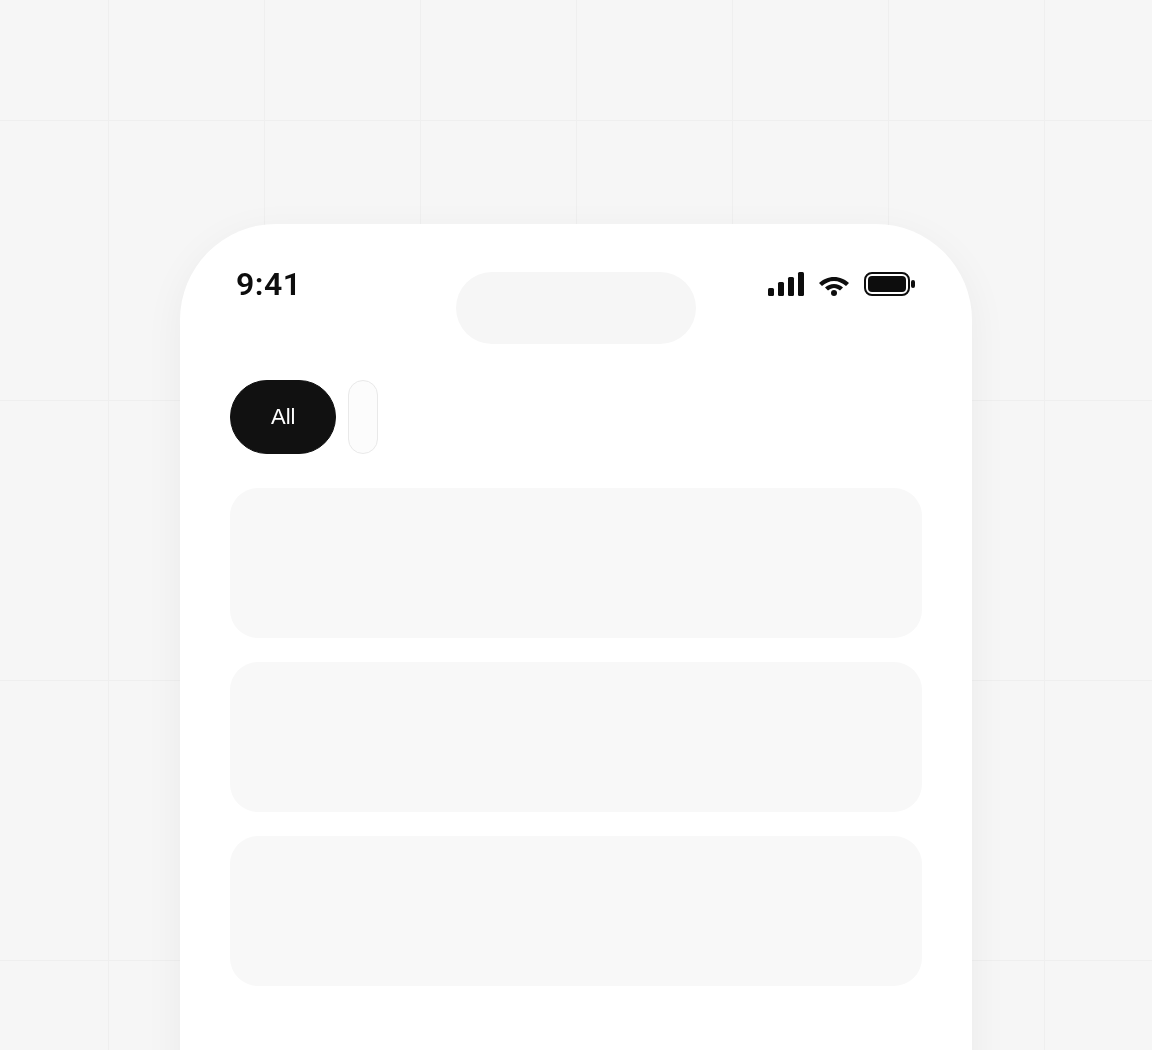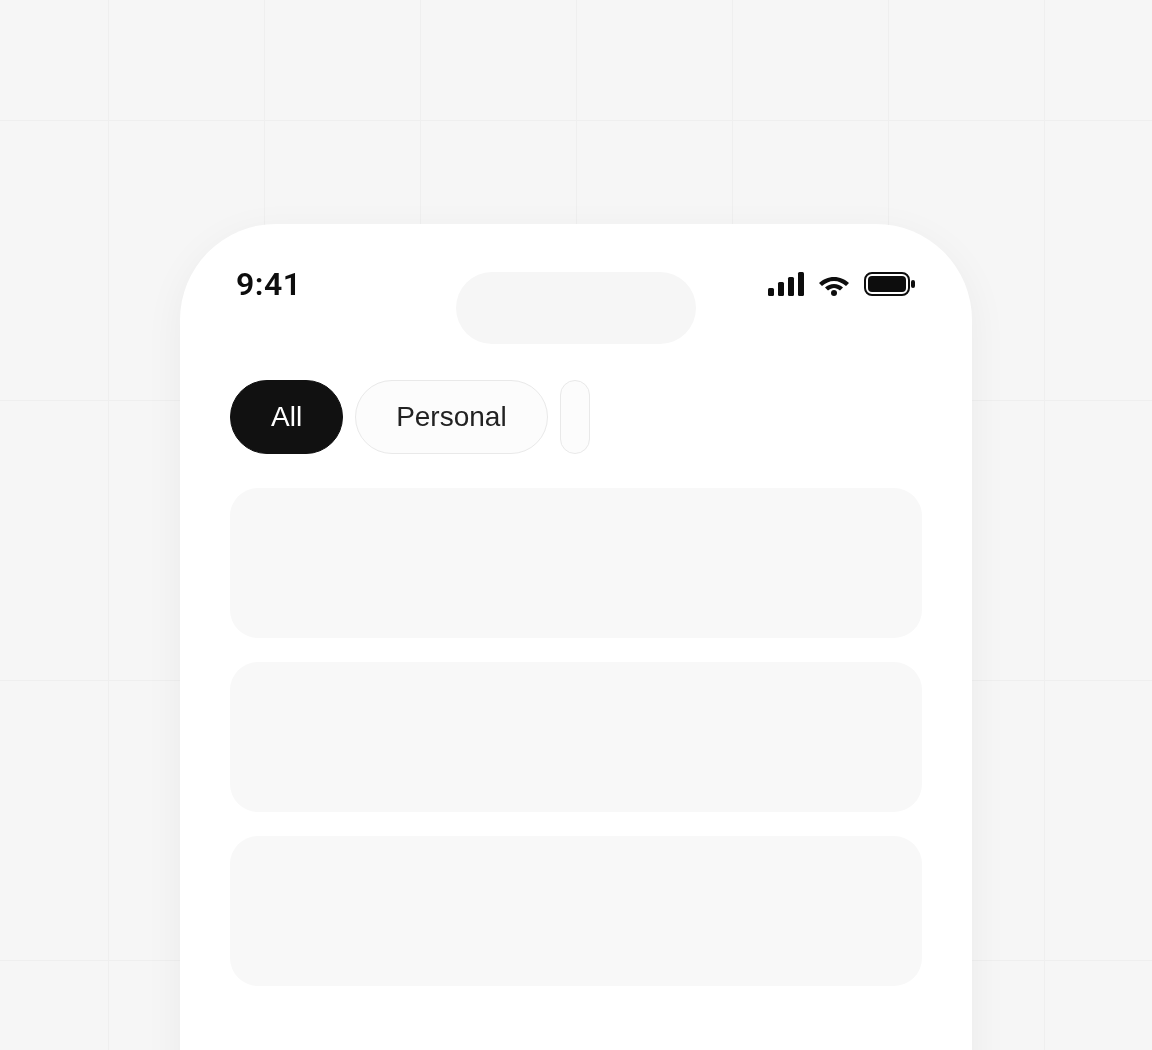--- a/index.html
+++ b/index.html
@@ -114,21 +114,21 @@
     overflow: hidden;
     white-space: nowrap;
   }
   .pill {
     display: inline-flex;
     align-items: center;
     justify-content: center;
     height: 74px;
     padding: 0 40px;
     border-radius: 40px;
-    font-size: 28px;
+    font-size: 22px;
     font-weight: 400;
     cursor: pointer;
     border: 1.5px solid #e9e9e9;
     background: #fcfcfc;
     color: #222;
     flex-shrink: 0;
   }
   .pill.active {
     background: #111111;
     color: #ffffff;
@@ -186,23 +186,20 @@
         </svg>
       </span>
     </div>
   </div>
 
 
   <div class="filters">
     <button class="pill active">
       <span>All</span>
     </button>
-    <button class="pill">
-      <span>Personal</span>
-    </button>
     <button class="pill peek"></button>
   </div>
 
   <div class="cards">
     <div class="card"></div>
     <div class="card"></div>
     <div class="card"></div>
   </div>
 
 </div>

